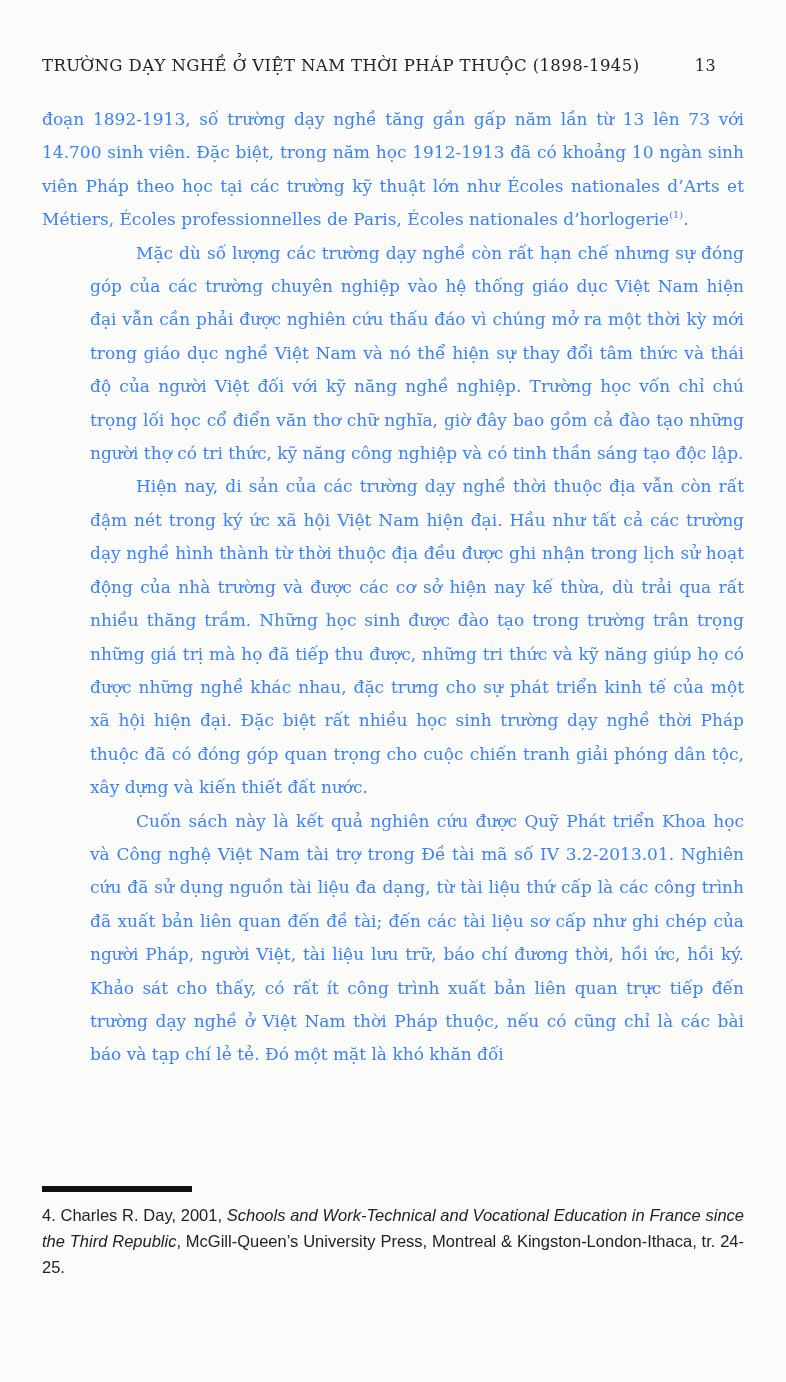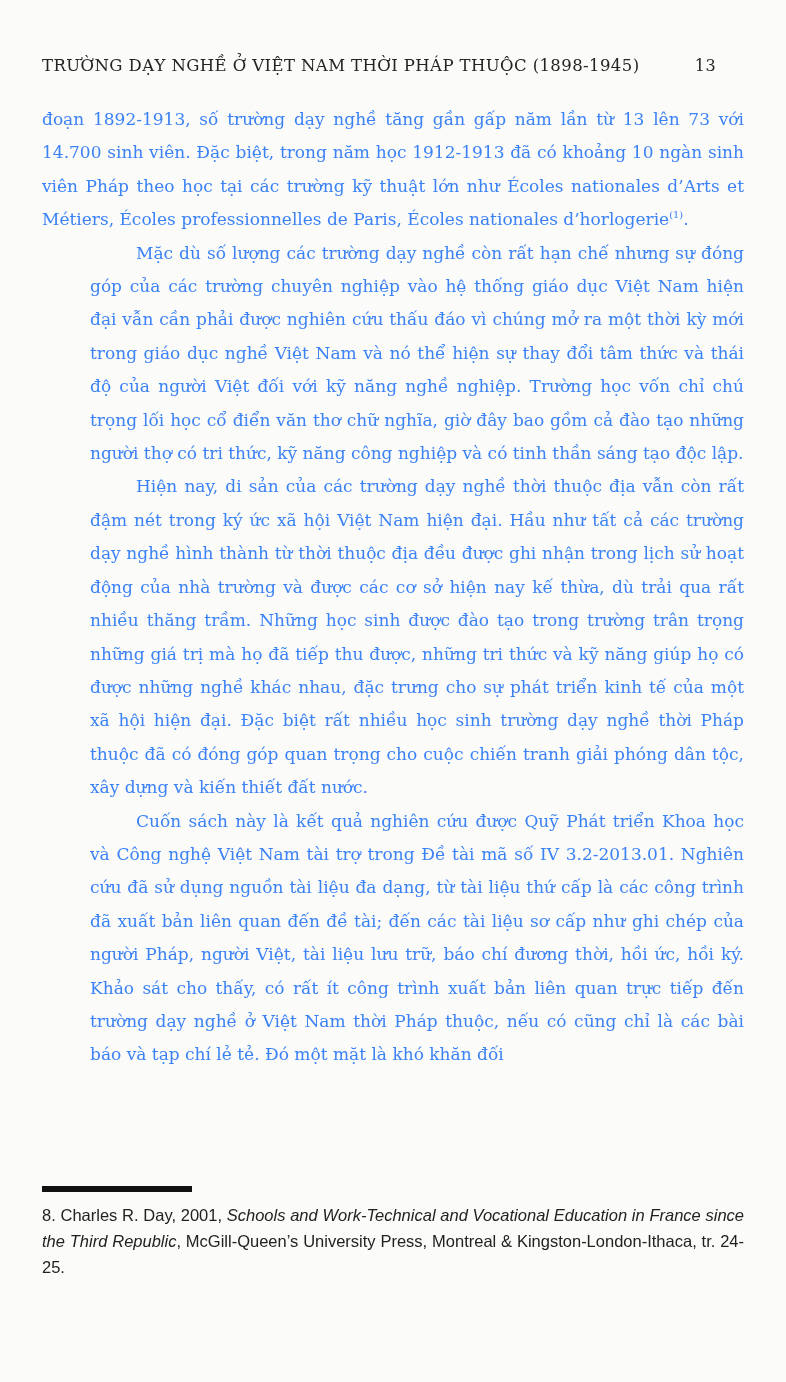--- a/index.html
+++ b/index.html
@@ -93,17 +93,17 @@
   <div class="body-text">
     <p><span>đoạn 1892-1913, số trường dạy nghề tăng gần gấp năm lần từ 13 lên 73 với 14.700 sinh viên. Đặc biệt, trong năm học 1912-1913 đã có khoảng 10 ngàn sinh viên Pháp theo học tại các trường kỹ thuật lớn như Écoles nationales d’Arts et Métiers, Écoles professionnelles de Paris, Écoles nationales d’horlogerie</span><sup>(1)</sup><span>.</span></p>
     <p class="indent">Mặc dù số lượng các trường dạy nghề còn rất hạn chế nhưng sự đóng góp của các trường chuyên nghiệp vào hệ thống giáo dục Việt Nam hiện đại vẫn cần phải được nghiên cứu thấu đáo vì chúng mở ra một thời kỳ mới trong giáo dục nghề Việt Nam và nó thể hiện sự thay đổi tâm thức và thái độ của người Việt đối với kỹ năng nghề nghiệp. Trường học vốn chỉ chú trọng lối học cổ điển văn thơ chữ nghĩa, giờ đây bao gồm cả đào tạo những người thợ có tri thức, kỹ năng công nghiệp và có tinh thần sáng tạo độc lập.</p>
     <p class="indent">Hiện nay, di sản của các trường dạy nghề thời thuộc địa vẫn còn rất đậm nét trong ký ức xã hội Việt Nam hiện đại. Hầu như tất cả các trường dạy nghề hình thành từ thời thuộc địa đều được ghi nhận trong lịch sử hoạt động của nhà trường và được các cơ sở hiện nay kế thừa, dù trải qua rất nhiều thăng trầm. Những học sinh được đào tạo trong trường trân trọng những giá trị mà họ đã tiếp thu được, những tri thức và kỹ năng giúp họ có được những nghề khác nhau, đặc trưng cho sự phát triển kinh tế của một xã hội hiện đại. Đặc biệt rất nhiều học sinh trường dạy nghề thời Pháp thuộc đã có đóng góp quan trọng cho cuộc chiến tranh giải phóng dân tộc, xây dựng và kiến thiết đất nước.</p>
     <p class="indent">Cuốn sách này là kết quả nghiên cứu được Quỹ Phát triển Khoa học và Công nghệ Việt Nam tài trợ trong Đề tài mã số IV 3.2-2013.01. Nghiên cứu đã sử dụng nguồn tài liệu đa dạng, từ tài liệu thứ cấp là các công trình đã xuất bản liên quan đến đề tài; đến các tài liệu sơ cấp như ghi chép của người Pháp, người Việt, tài liệu lưu trữ, báo chí đương thời, hồi ức, hồi ký. Khảo sát cho thấy, có rất ít công trình xuất bản liên quan trực tiếp đến trường dạy nghề ở Việt Nam thời Pháp thuộc, nếu có cũng chỉ là các bài báo và tạp chí lẻ tẻ. Đó một mặt là khó khăn đối</p>
   </div>
 
   <div class="footnote-area">
     <div class="footnote-rule"></div>
     <div class="footnote-text">
-      <span>8. Charles R. Day, 2001, </span><span class="it">Schools and Work-Technical and Vocational Education in France since the Third Republic</span><span>, McGill-Queen’s University Press, Montreal &amp; Kingston-London-Ithaca, tr. 24-25.</span>
+      <span>4. Charles R. Day, 2001, </span><span class="it">Schools and Work-Technical and Vocational Education in France since the Third Republic</span><span>, McGill-Queen’s University Press, Montreal &amp; Kingston-London-Ithaca, tr. 24-25.</span>
     </div>
   </div>
 
 </div>
 
 </body></html>

